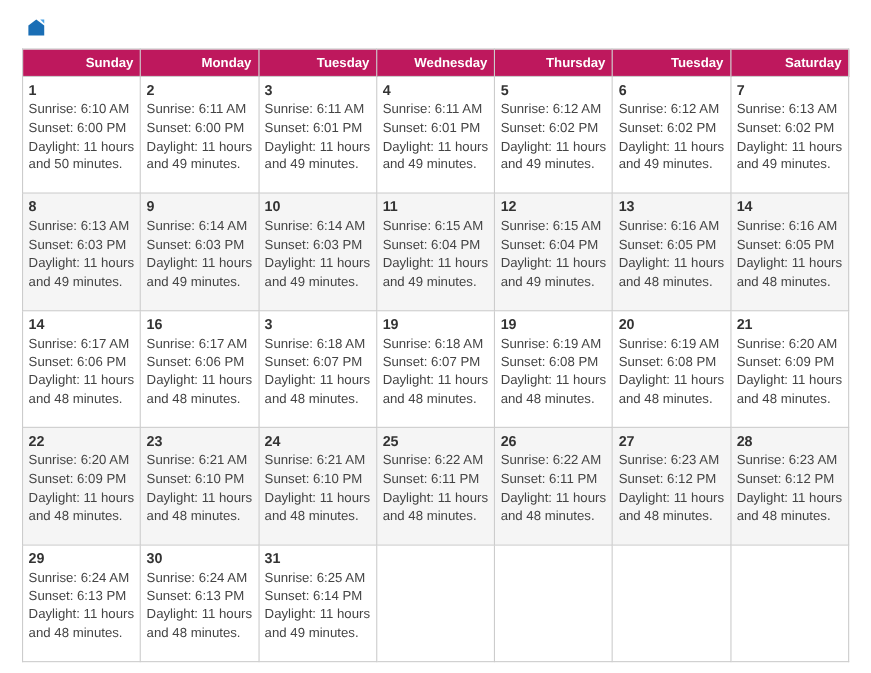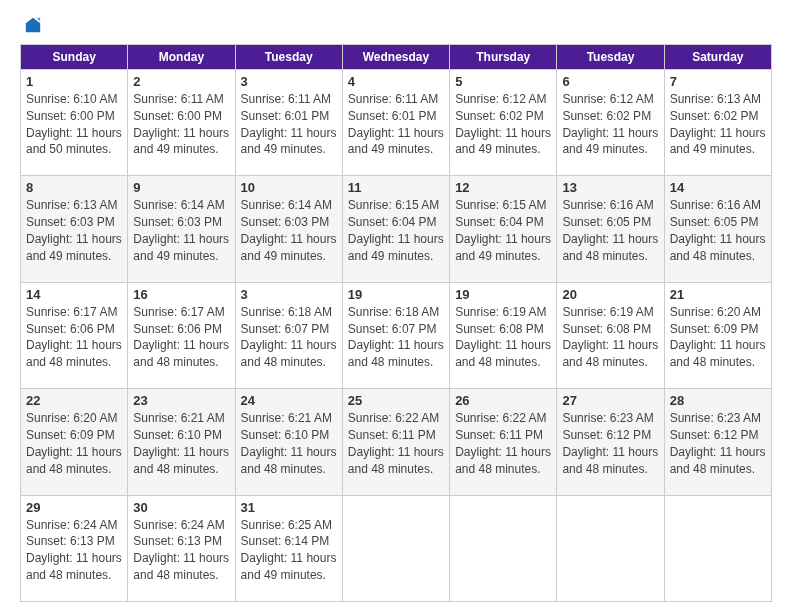--- a/index.html
+++ b/index.html
@@ -61,23 +61,23 @@
       font-size: 14px;
       color: #555;
     }
     .calendar {
       flex: 1;
       border-collapse: collapse;
       width: 100%;
       font-size: 10.5px;
     }
     .calendar th {
-      background: #4c1d95;
+      background: #be185d;
       color: #fff;
-      text-align: center;
+      text-align: right;
       padding: 5px 6px;
       font-size: 12px;
       font-weight: bold;
       border: 1px solid #ccc;
     }
     .calendar td {
       border: 1px solid #ccc;
       vertical-align: top;
       padding: 4px 5px;
       width: calc(100% / 7);

